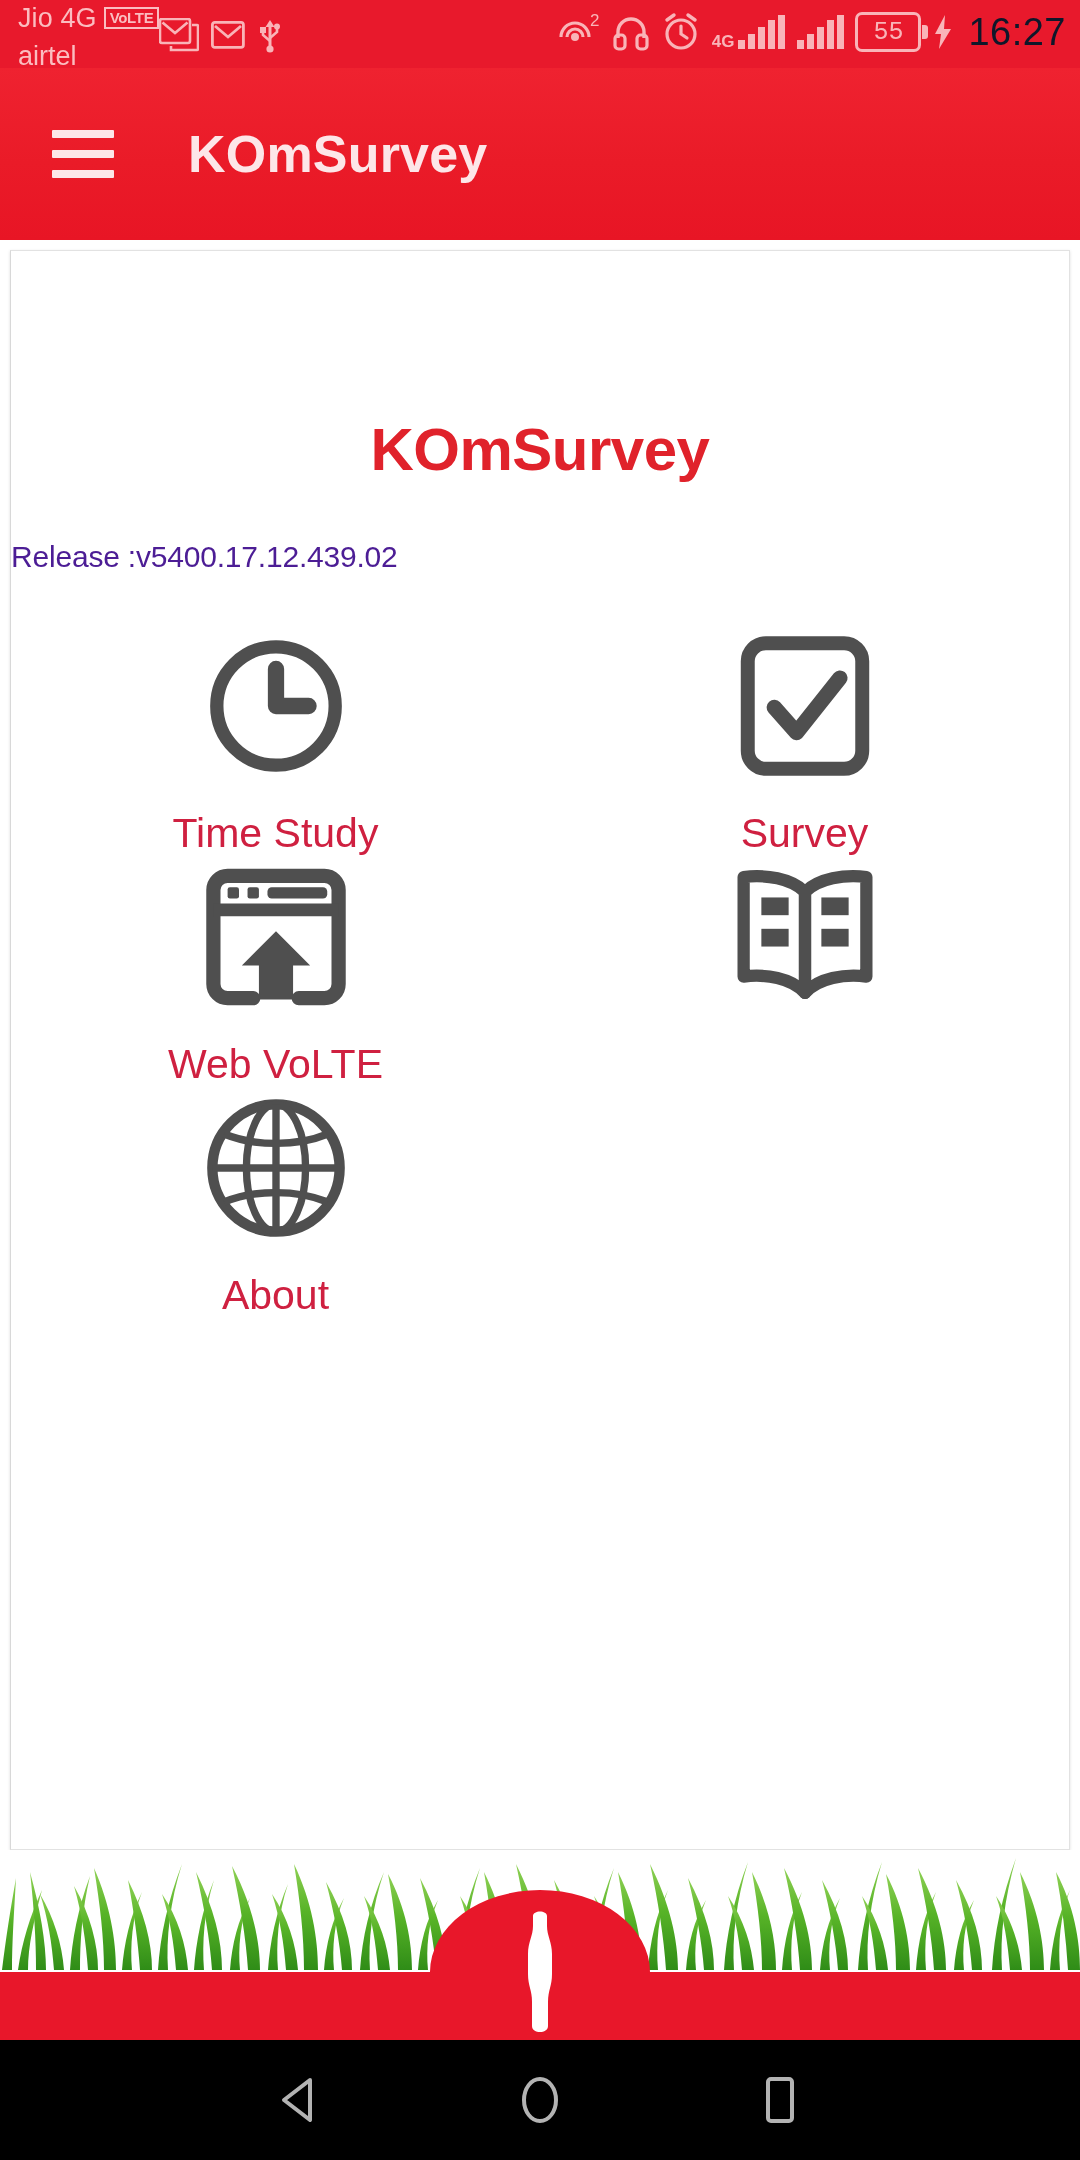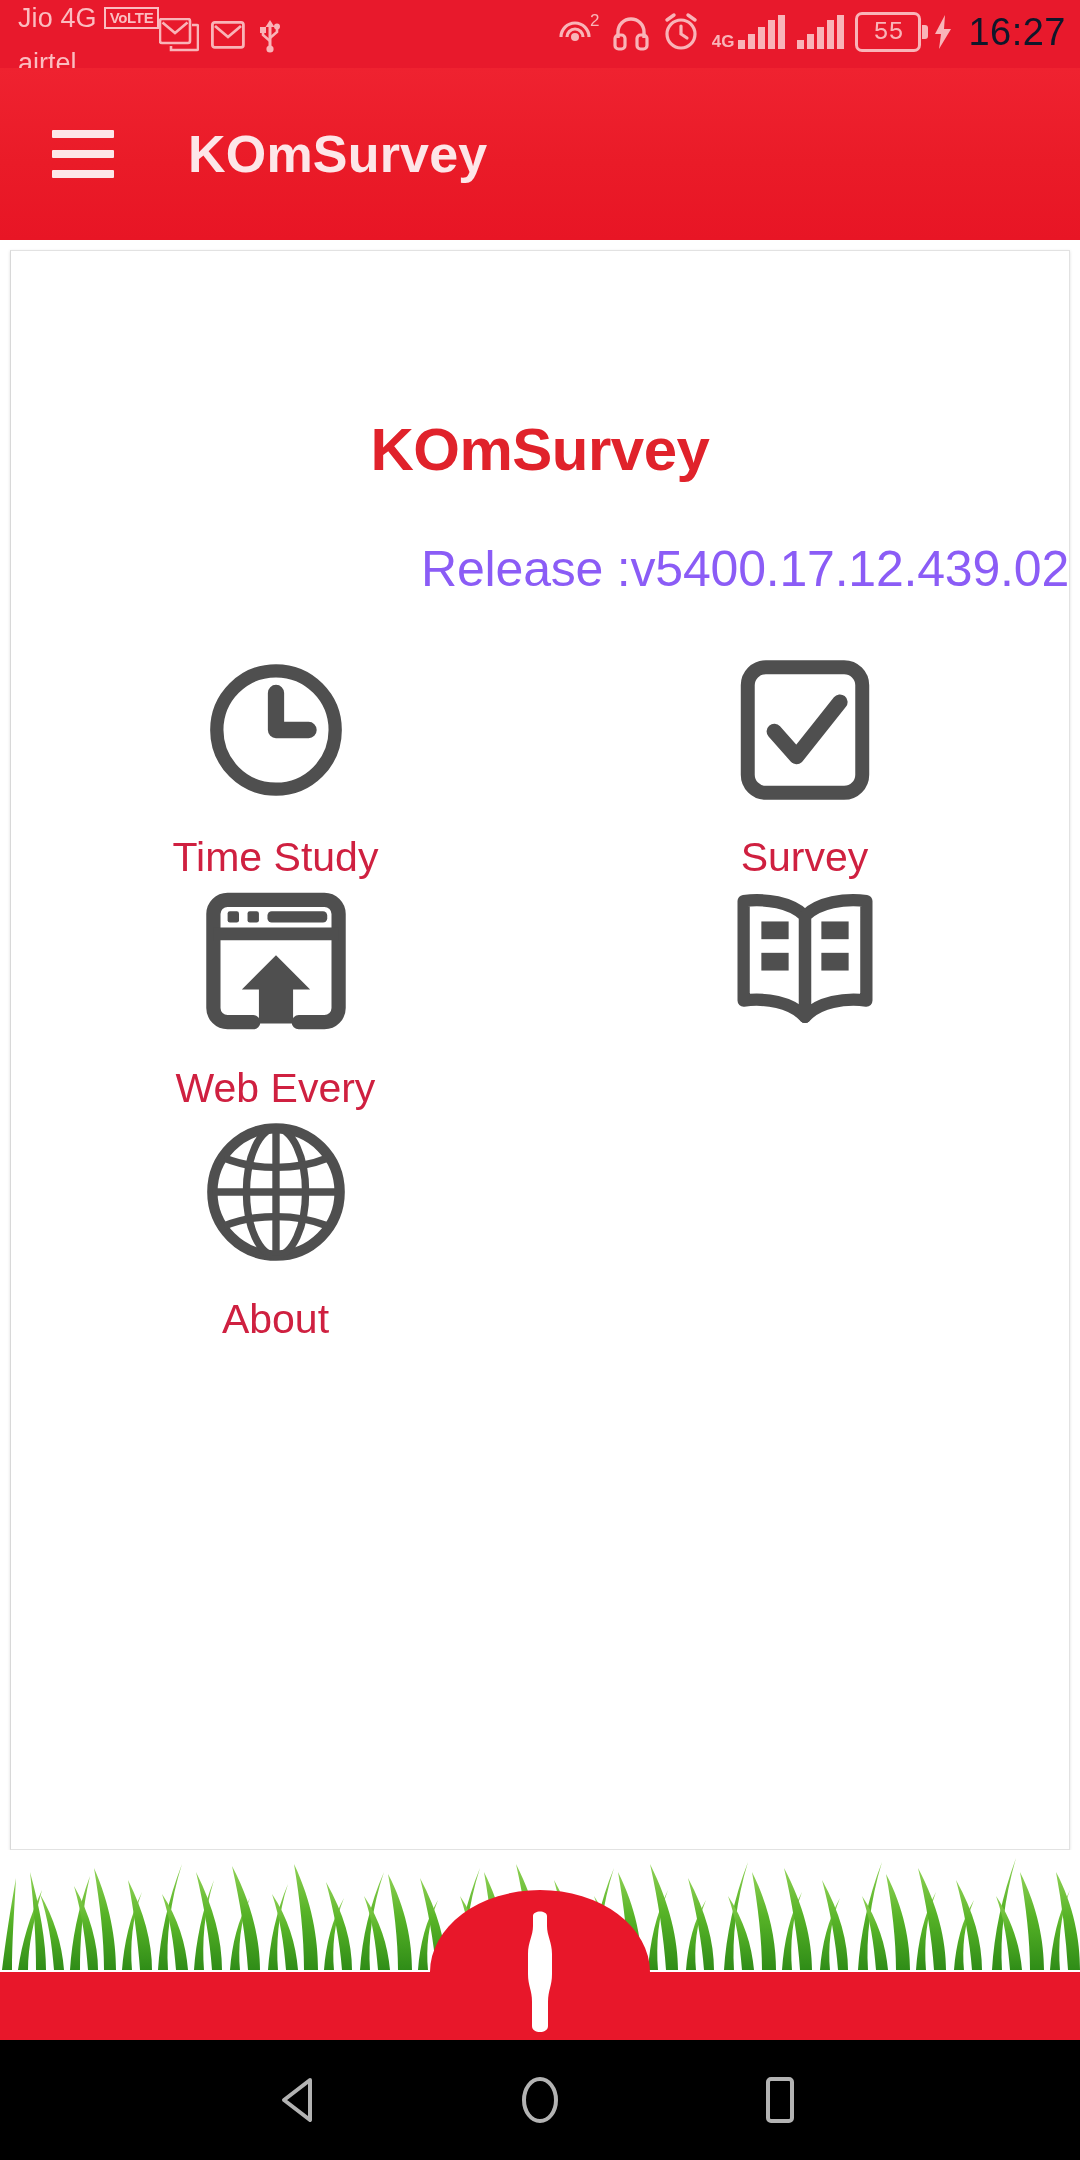--- a/index.html
+++ b/index.html
@@ -61,21 +61,21 @@
     color: #fbbdc0;
     font-size: 15px;
     font-weight: bold;
     padding: 1px 4px 2px;
     line-height: 1;
     letter-spacing: -.3px;
   }
   .carrier-txt2 {
     color: #fbbdc0;
     font-size: 27px;
-    margin-top: 17px;
+    margin-top: 10px;
   }
   .sb-icons-left {
     display: flex;
     align-items: center;
     gap: 12px;
     margin-top: 13px;
   }
   .sb-right {
     display: flex;
     align-items: center;
@@ -170,23 +170,23 @@
 
   .logo {
     text-align: center;
     color: #e0222b;
     font-size: 60px;
     font-weight: bold;
     letter-spacing: -.5px;
     margin-top: 164px;
   }
   .release {
-    text-align: right;
-    color: #8b5cf6;
-    font-size: 50px;
+    text-align: left;
+    color: #4c1d95;
+    font-size: 30px;
     margin-top: 56px;
     letter-spacing: -.2px;
   }
 
   
   .grid {
     margin-top: 52px;
     display: grid;
     grid-template-columns: 1fr 1fr;
   }
@@ -391,21 +391,21 @@
         <div class="tile-icon">
           <svg width="148" height="148" viewBox="0 0 104 104">
             <path d="M36 95 H18 a10 10 0 0 1 -10 -10 V19 a10 10 0 0 1 10 -10 H86 a10 10 0 0 1 10 10 V85 a10 10 0 0 1 -10 10 H68" fill="none" stroke="#4f4f4f" stroke-width="10" stroke-linecap="round"></path>
             <path d="M8 33 H96" fill="none" stroke="#4f4f4f" stroke-width="9"></path>
             <rect x="18" y="17" width="8" height="8" rx="1.6" fill="#4f4f4f"></rect>
             <rect x="32" y="17" width="8" height="8" rx="1.6" fill="#4f4f4f"></rect>
             <rect x="46" y="17" width="42" height="8" rx="3" fill="#4f4f4f"></rect>
             <path d="M52 48 L76 72 H64 V96 H40 V72 H28 Z" fill="#4f4f4f"></path>
           </svg>
         </div>
-        <div class="tile-label">Web Every</div>
+        <div class="tile-label">Web VoLTE</div>
       </div>
 
       <div class="tile">
         <div class="tile-icon">
           <svg width="150" height="140" viewBox="0 0 110 102">
             <path d="M55 18 C45 8 26 5 10 7 V80 C26 78 45 81 55 92 Z" fill="none" stroke="#4f4f4f" stroke-width="9" stroke-linejoin="round"></path>
             <path d="M55 18 C65 8 84 5 100 7 V80 C84 78 65 81 55 92 Z" fill="none" stroke="#4f4f4f" stroke-width="9" stroke-linejoin="round"></path>
             <rect x="23" y="22" width="20" height="13" fill="#4f4f4f"></rect>
             <rect x="23" y="45" width="20" height="13" fill="#4f4f4f"></rect>
             <rect x="67" y="22" width="20" height="13" fill="#4f4f4f"></rect>

